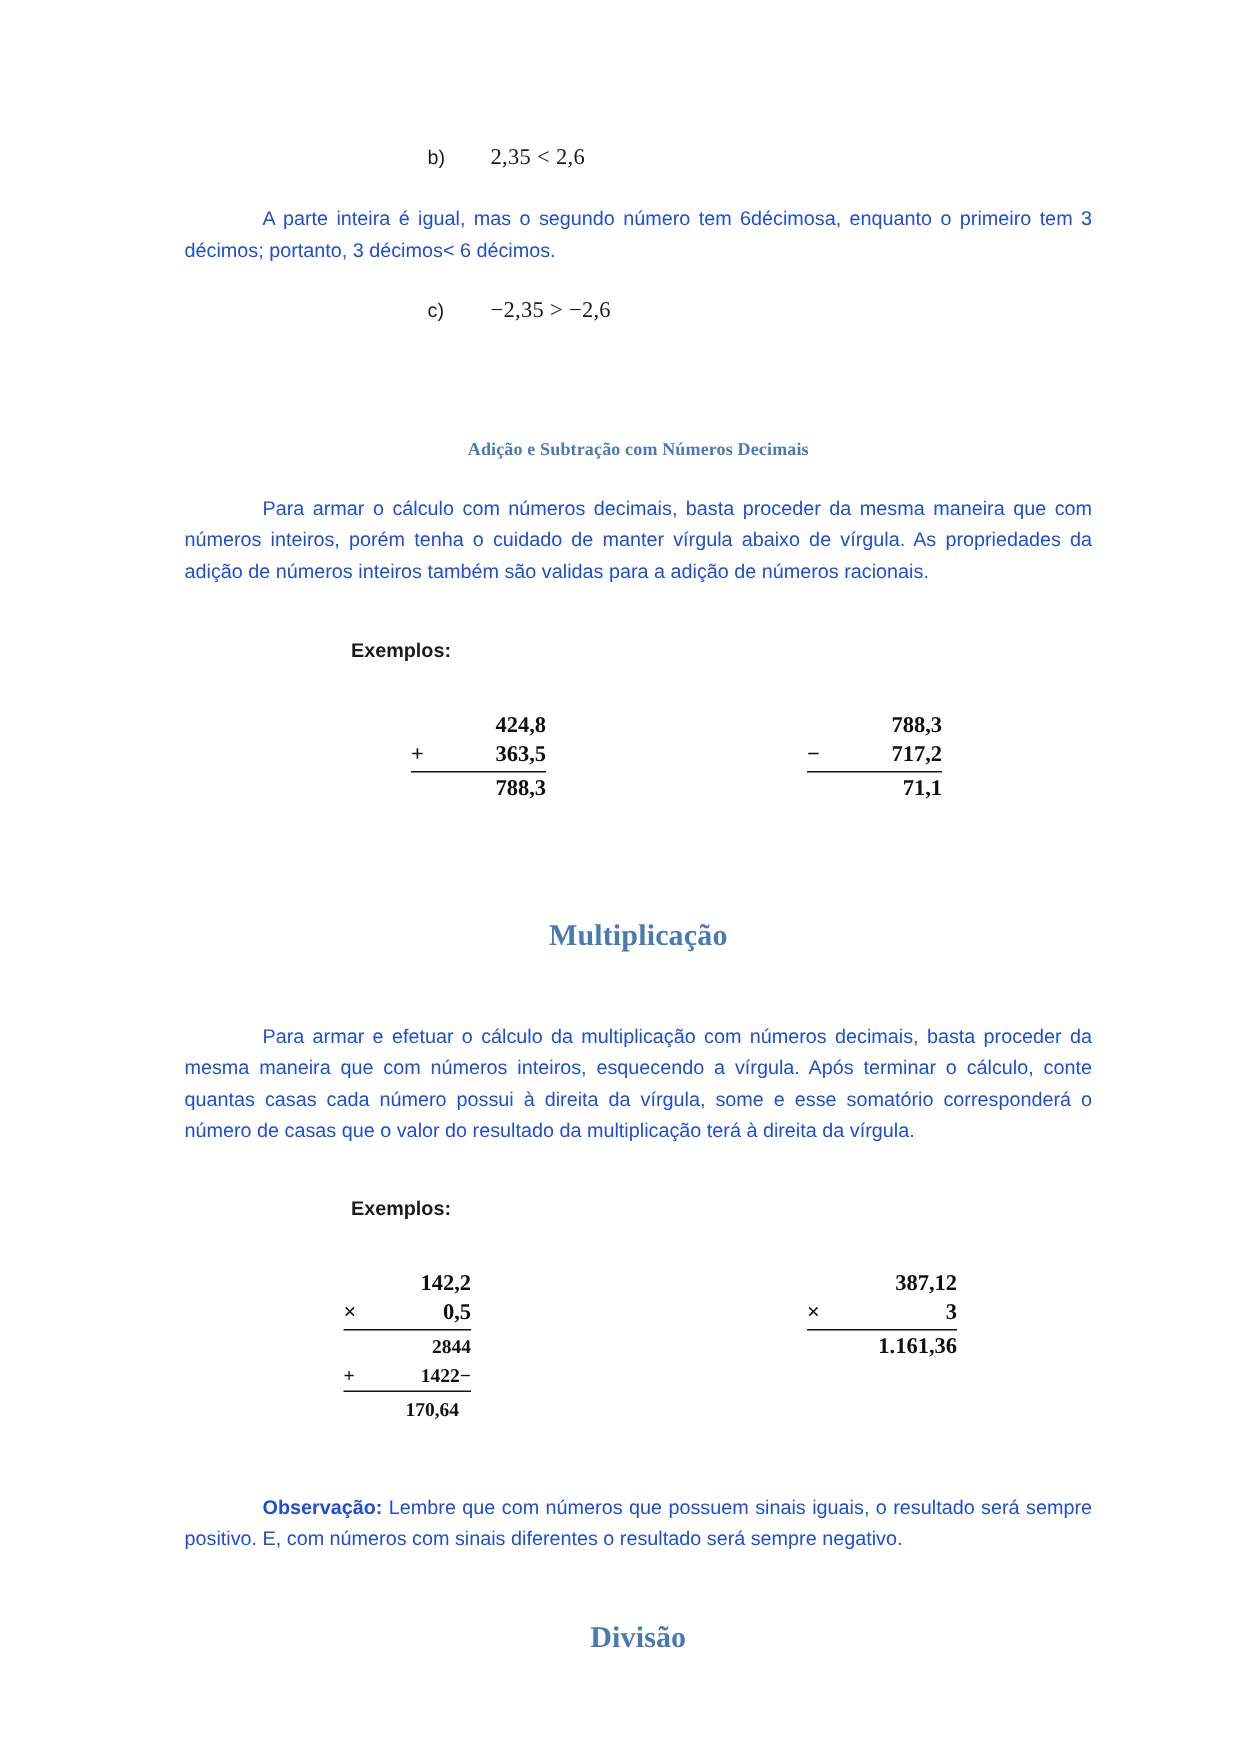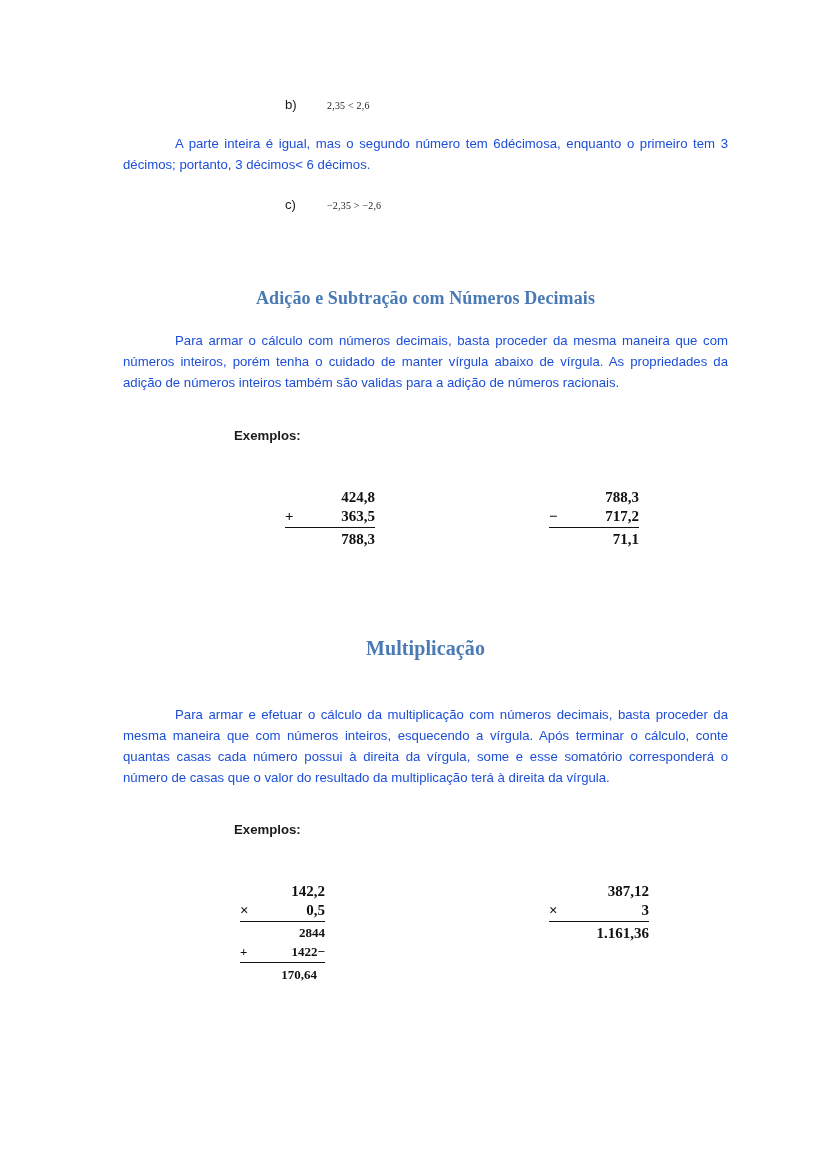--- a/index.html
+++ b/index.html
@@ -49,52 +49,52 @@
   }
   .item-letter {
     font-size: 13.2px;
     font-family: "Liberation Sans", sans-serif;
     color: #1b1b1b;
     width: 42px;
     flex: 0 0 42px;
   }
   .item-math {
     font-family: "Liberation Serif", serif;
-    font-size: 10px;
+    font-size: 15px;
     letter-spacing: 0.2px;
     color: #1b1b1b;
   }
 
   
   .heading {
     font-family: "Liberation Serif", serif;
     font-weight: bold;
     color: #4a7ab4;
     text-align: center;
-    font-size: 18px;
+    font-size: 12px;
     letter-spacing: 0.1px;
     margin: 0;
   }
   .heading.sub {
     font-size: 20px;
   }
 
   
   .exemplos {
     font-size: 13.2px;
     font-weight: bold;
     color: #1b1b1b;
     margin: 16px;
     padding-left: 95px;
   }
 
   
   .calc-row {
     display: flex;
-    margin: 12px;
+    margin: 1px;
   }
   .calc {
     font-family: "Liberation Serif", serif;
     font-weight: bold;
     font-size: 15px;
     color: #111111;
     line-height: 19px;
   }
   .calc-line {
     display: flex;
@@ -197,17 +197,19 @@
         <div class="calc-line">387,12</div>
         <div class="calc-line ruled">
           <span class="calc-op">×</span>
           <span>3</span>
         </div>
         <div class="calc-line" style="padding-top:2px">1.161,36</div>
       </div>
     </div>
 
     <div style="height:44px"></div>
+    <p class="para"><b>Observação:</b><span> Lembre que com números que possuem sinais iguais, o resultado será sempre positivo. E, com números com sinais diferentes o resultado será sempre negativo.</span></p>
 
     <div style="height:45px"></div>
+    <h3 class="heading sub">Divisão</h3>
 
   </div>
 </div>
 
 </body></html>

